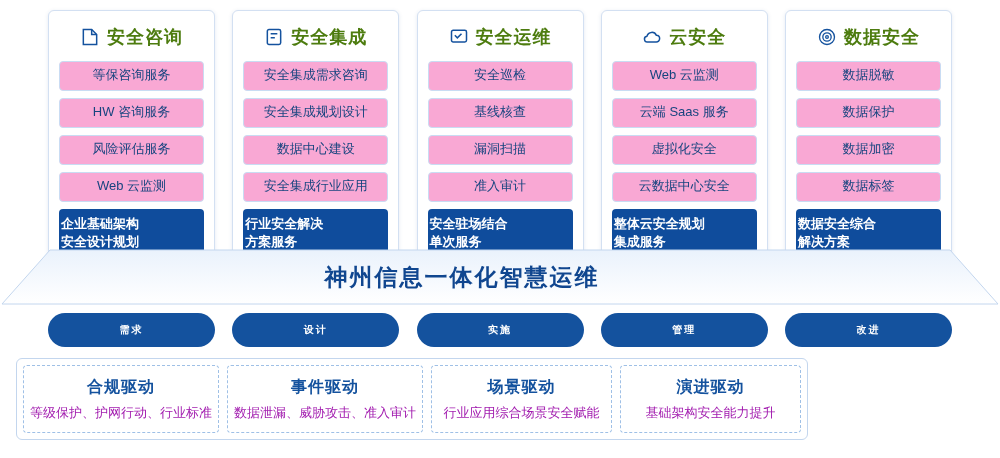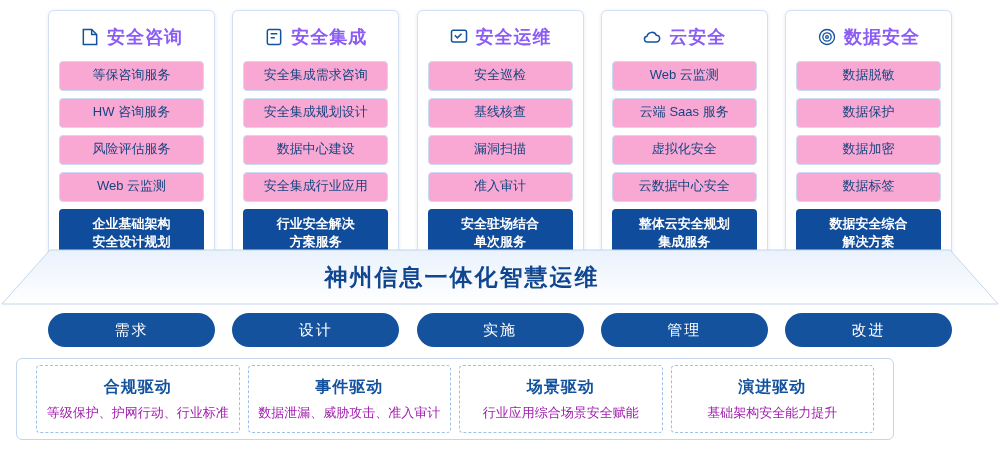--- a/index.html
+++ b/index.html
@@ -51,21 +51,21 @@
     width: 20px;
     height: 20px;
     display: inline-block;
     color: #1b4f9c;
     flex: none;
   }
   .col-head .ico svg { display: block; }
   .col-title {
     font-size: 18px;
     font-weight: bold;
-    color: #8b5cf6;
+    color: #4d7c0f;
     letter-spacing: 1px;
     white-space: nowrap;
   }
   .item {
     height: 28px;
     line-height: 26px;
     border: 1px solid #c9dcf3;
     border-radius: 4px;
     text-align: center;
     font-size: 13px;
@@ -75,21 +75,20 @@
     white-space: nowrap;
     overflow: hidden;
   }
   .footer-box {
     margin-top: 3px;
     background: #0f4c9c;
     color: #ffffff;
     border-radius: 4px;
     font-size: 13px;
     font-weight: bold;
-    text-align: center;
     padding: 6px 2px;
     line-height: 18px;
   }
   .footer-box div { white-space: nowrap; }
 
   
   .banner-wrap {
     position: absolute;
     top: 248px;
     left: 0;
@@ -120,41 +119,41 @@
     width: 904px;
     display: flex;
     justify-content: space-between;
   }
   .pill {
     width: 167px;
     height: 34px;
     border-radius: 17px;
     background: #14529e;
     color: #ffffff;
-    font-size: 15px;
-    font-weight: normal;
+    font-size: 10px;
+    font-weight: bold;
     letter-spacing: 2px;
     display: flex;
     align-items: center;
     justify-content: center;
   }
 
   
   .drivers {
     position: absolute;
     top: 358px;
     left: 16px;
-    width: 878px;
+    width: 792px;
     height: 82px;
     border: 1px solid #c3d6ee;
     border-radius: 6px;
     box-sizing: border-box;
     display: flex;
     align-items: stretch;
-    padding: 6px 15px;
+    padding: 6px 2px;
     background: #fff;
   }
   .driver {
     flex: 1 1 0;
     margin: 0 4px;
     border: 1px dashed #9fc0e6;
     border-radius: 4px;
     display: flex;
     flex-direction: column;
     align-items: center;

